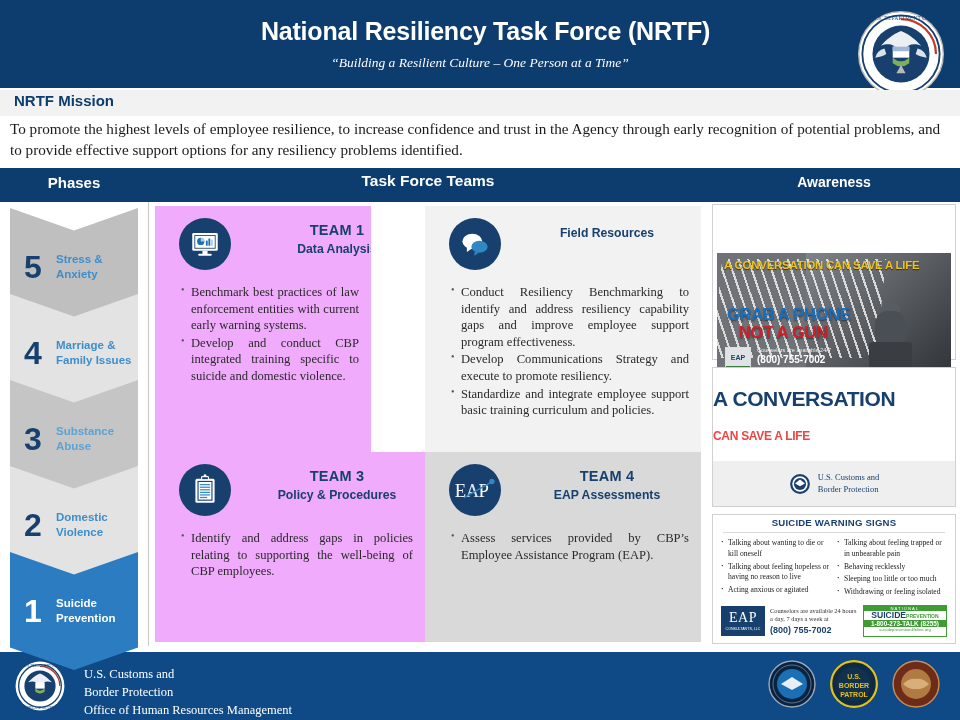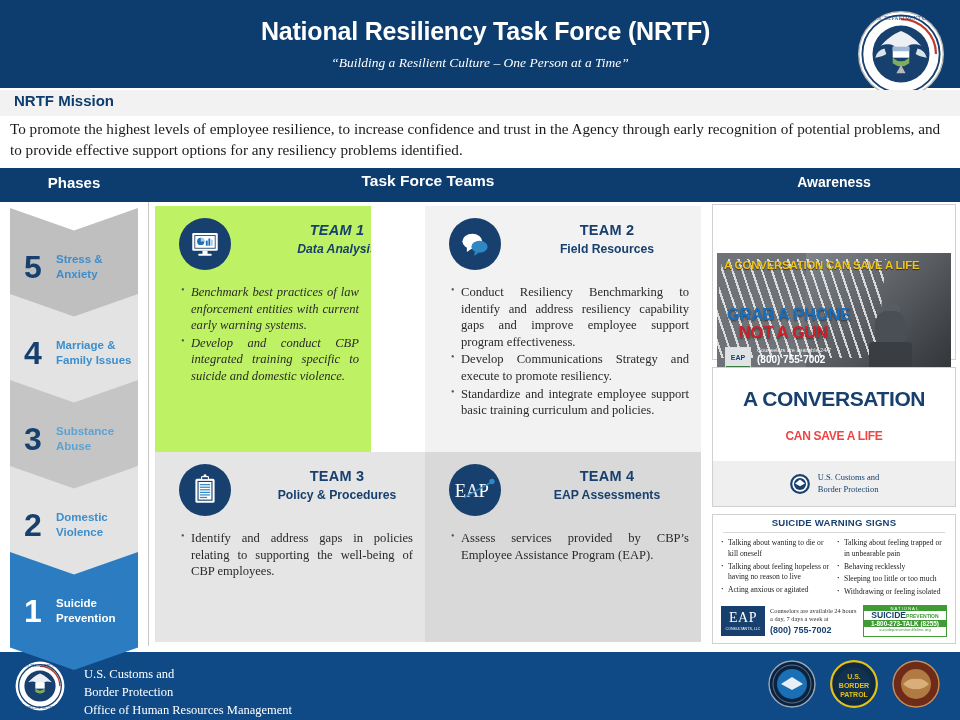--- a/index.html
+++ b/index.html
@@ -177,21 +177,21 @@
     position:absolute; left:0; bottom:0; width:100%; height:26px;
     background:#0f4a86; display:flex; align-items:center;
   }
   .p1-foot-txt { color:#fff; font-size:5px; line-height:1.3; margin-left:3px; }
   .p1-seals { position:absolute; right:6px; top:5px; display:flex; gap:4px; }
   .mini-seal { width:15px; height:15px; border-radius:50%; border:1px solid rgba(255,255,255,.5);}
 
   
   .p2 { left:0; top:163px; width:244px; height:140px; background:#fff; }
   .p2-main { height:93px; display:flex; flex-direction:column;
-      align-items:center; justify-content:center; background:#fff;}
+      justify-content:center; background:#fff;}
   .p2-l1 { font-size:21px; color:#17406e; letter-spacing:-0.4px; }
   .p2-l1 b { font-weight:bold; }
   .p2-l1 .thin { font-weight:bold; }
   .p2-l2 { font-size:12px; color:#ef4444; font-weight:bold; letter-spacing:-0.3px; margin-top:18px;}
   .p2-bar { height:45px; background:#efefef; display:flex; align-items:center; justify-content:center; gap:7px;}
   .p2-bar-txt { font-family:"Liberation Serif", serif; font-size:8.5px; color:#17406e; line-height:1.35;}
 
   
   .p3 { left:0; top:310px; width:244px; height:130px; background:#fff; padding:2px 8px;}
   .p3-title { text-align:center; color:#17406e; font-size:9.6px; font-weight:bold; letter-spacing:0.2px;}
@@ -290,21 +290,21 @@
         </div>
         <div class="chev" style="top: 344px; background: rgb(43, 124, 192); z-index: 5;">
           <div class="chev-num" style="color: rgb(255, 255, 255);">1</div>
           <div class="chev-label" style="color: rgb(255, 255, 255);">Suicide<br>Prevention</div>
         </div>
       </div>
   </div>
   <div class="divider-v"></div>
 
   <div class="teams-wrap" id="teams-wrap">
-      <div class="team-card" style="left: 0px; top: 0px; width: 216px; height: 246px; background: #bef264; font-style: italic;">
+      <div class="team-card" style="left: 0px; top: 0px; width: 216px; height: 246px; background: #f0abfc;">
         <div class="team-head">
           <div class="team-icon">
             <svg width="34" height="34" viewBox="0 0 40 40">
      <rect x="5" y="7" width="30" height="21" rx="1.5" fill="#fff"></rect>
      <rect x="7.5" y="9.5" width="25" height="16" fill="#17406e"></rect>
      <rect x="8.5" y="10.5" width="23" height="14" fill="#ffffff"></rect>
      <circle cx="15" cy="17" r="4.3" fill="#1f6fb2"></circle>
      <path d="M15 12.7 a4.3 4.3 0 0 1 4.3 4.3 l-4.3 0z" fill="#9fd0ef"></path>
      <rect x="21" y="16" width="2.2" height="6" fill="#1f6fb2"></rect>
      <rect x="24" y="13.5" width="2.2" height="8.5" fill="#1f6fb2"></rect>
@@ -327,31 +327,30 @@
         <div class="team-head">
           <div class="team-icon">
             <svg width="36" height="36" viewBox="0 0 40 40">
      <ellipse cx="17" cy="17" rx="11" ry="8.4" fill="#ffffff"></ellipse>
      <path d="M11 23 l0 6 l6 -4.2z" fill="#ffffff"></path>
      <ellipse cx="25" cy="23" rx="9" ry="6.6" fill="#2f87c4"></ellipse>
      <path d="M20 28 l-1 5 l5 -3z" fill="#2f87c4"></path>
    </svg>
           </div>
           <div class="team-titles">
-            <div class="team-name">TEAM 2</div>
             <div class="team-sub">Field Resources</div>
           </div>
         </div>
         <ul class="team-bullets">
           <li>Conduct Resiliency  Benchmarking to identify and address resiliency capability gaps and improve employee support program effectiveness.</li>
           <li>Develop Communications Strategy and execute to promote resiliency.</li>
           <li>Standardize and integrate employee support basic training curriculum and policies.</li>
         </ul>
       </div>
-      <div class="team-card" style="left: 0px; top: 246px; width: 270px; height: 190px; background: #e5e5e5;">
+      <div class="team-card" style="left: 0px; top: 246px; width: 270px; height: 190px; background: #f0abfc;">
         <div class="team-head">
           <div class="team-icon">
             <svg width="30" height="32" viewBox="0 0 34 40">
      <rect x="5" y="6" width="24" height="30" rx="2" fill="#ffffff"></rect>
      <rect x="7.6" y="8.6" width="18.8" height="24.8" fill="#17406e"></rect>
      <rect x="9" y="10" width="16" height="22" fill="#fff"></rect>
      <g fill="#2f87c4">
        <rect x="10.6" y="12.6" width="12.8" height="1.5"></rect>
        <rect x="10.6" y="15.8" width="12.8" height="1.5"></rect>
        <rect x="10.6" y="19" width="12.8" height="1.5"></rect>

